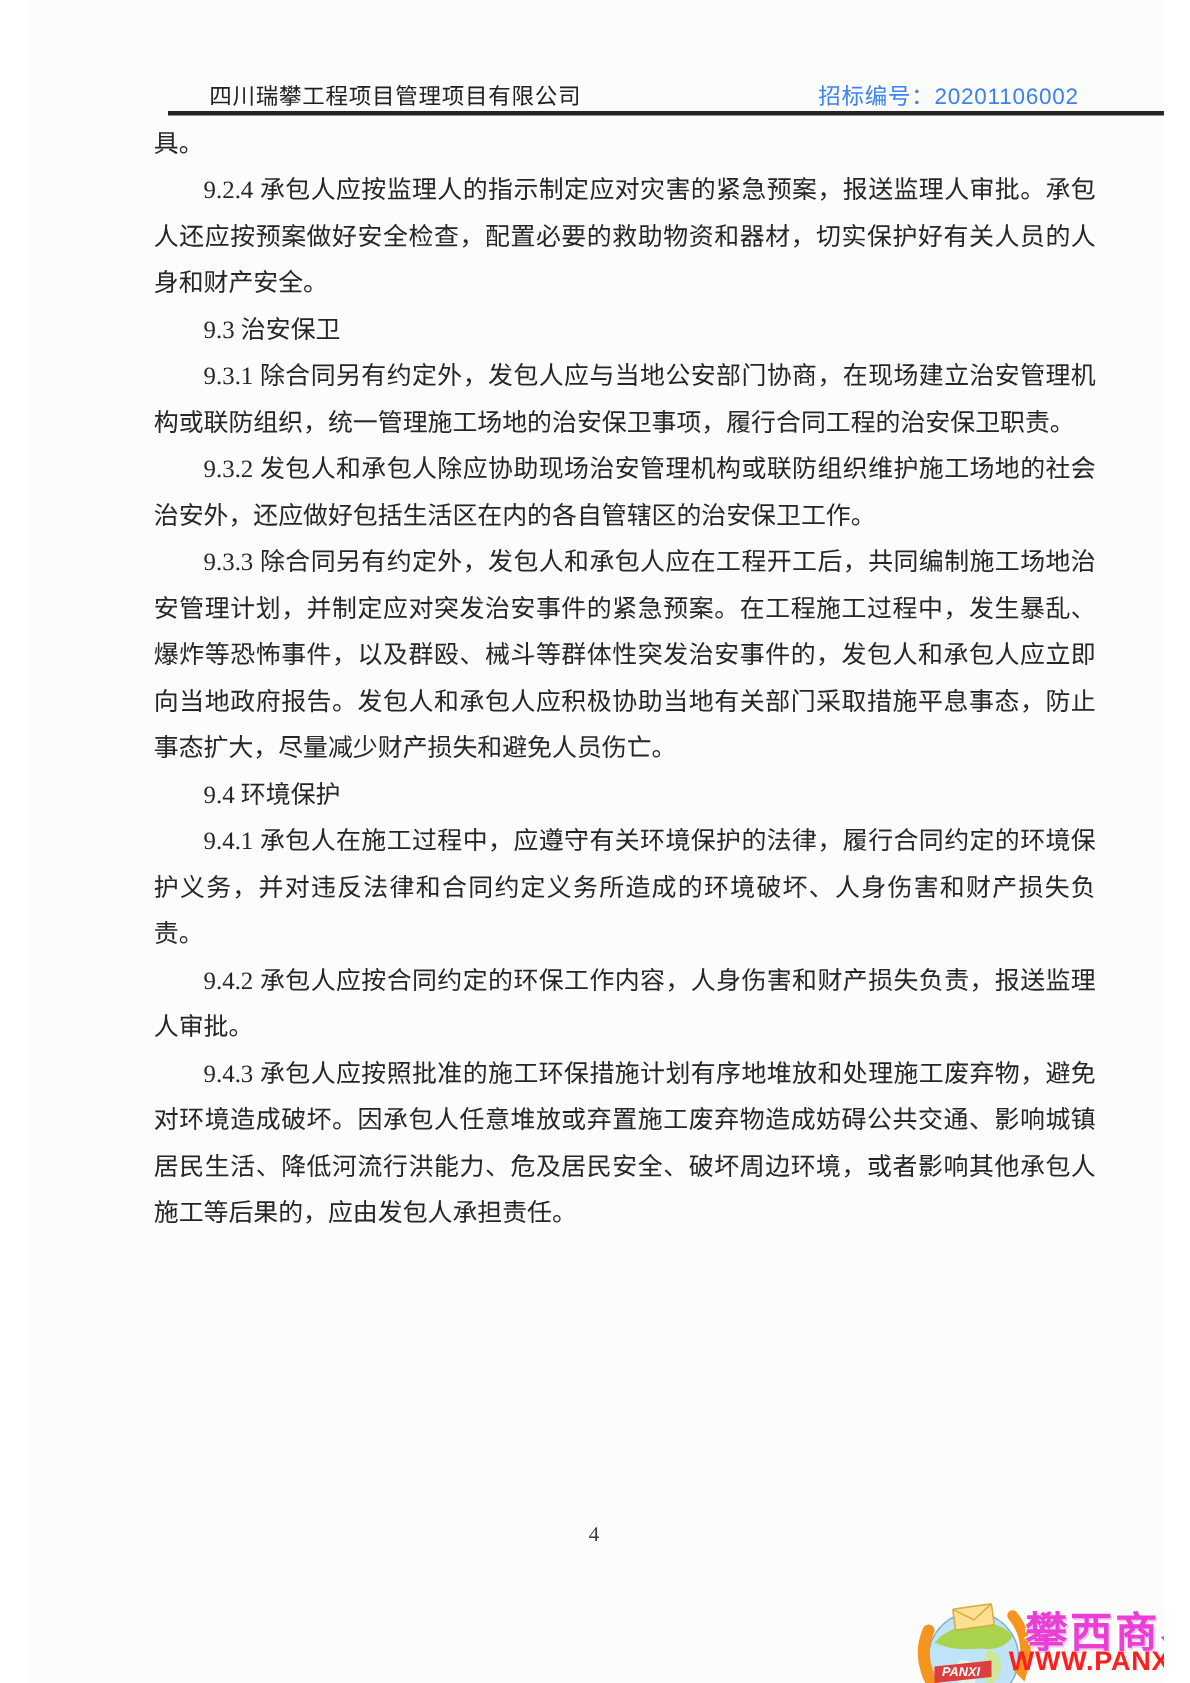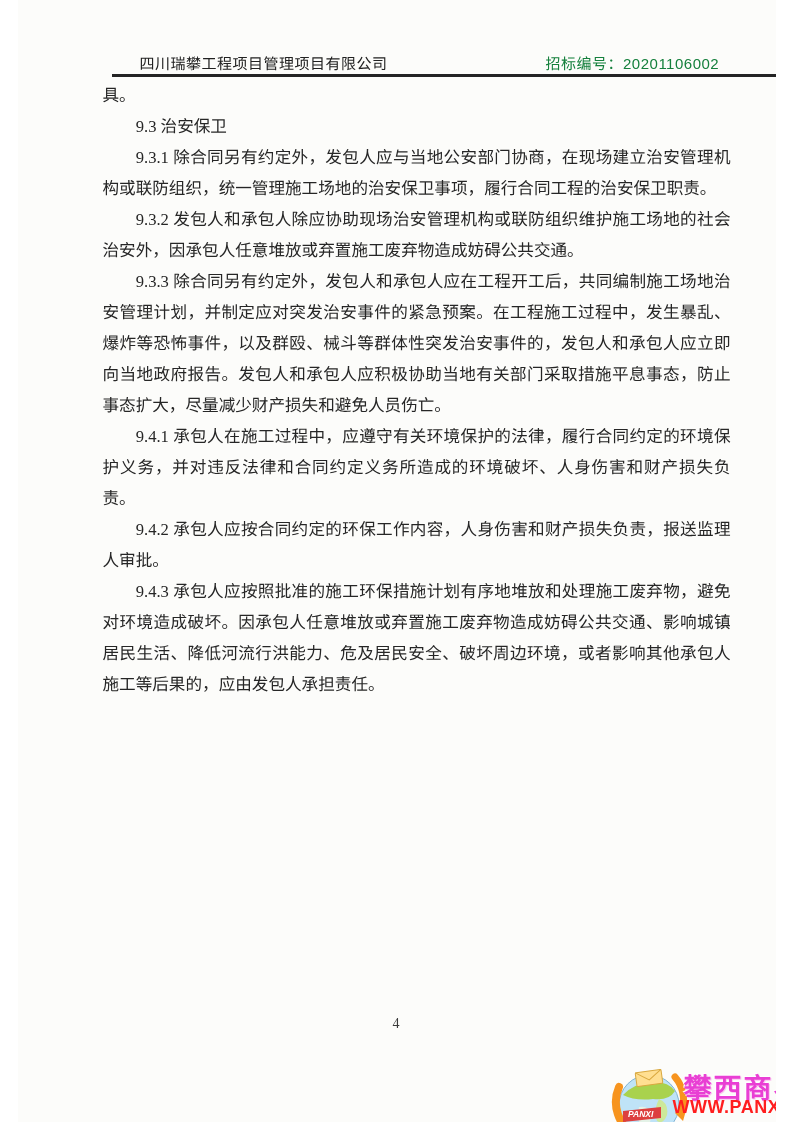--- a/index.html
+++ b/index.html
@@ -24,21 +24,21 @@
     letter-spacing: 0.5px;
     color: #212121;
     font-family: "Liberation Sans", "DejaVu Sans", sans-serif;
   }
   .header-tender {
     position: absolute;
     left: 528px;
     top: 52px;
     font-size: 15px;
     letter-spacing: 0.5px;
-    color: #15803d;
+    color: #3b82f6;
     font-family: "Liberation Sans", "DejaVu Sans", sans-serif;
   }
   .header-rule {
     position: absolute;
     left: 94px;
     right: 0;
     top: 74px;
     height: 3px;
     background: #242424;
   }
@@ -108,24 +108,26 @@
 <body>
 
 <div class="page">
 
   <div class="header-company">四川瑞攀工程项目管理项目有限公司</div>
   <div class="header-tender"><span>招标编号：</span><span>20201106002</span></div>
   <div class="header-rule"></div>
 
   <main class="doc-body">
     <p class="no-indent">具。</p>
+    <p>9.2.4 承包人应按监理人的指示制定应对灾害的紧急预案，报送监理人审批。承包人还应按预案做好安全检查，配置必要的救助物资和器材，切实保护好有关人员的人身和财产安全。</p>
     <p>9.3 治安保卫</p>
     <p>9.3.1 除合同另有约定外，发包人应与当地公安部门协商，在现场建立治安管理机构或联防组织，统一管理施工场地的治安保卫事项，履行合同工程的治安保卫职责。</p>
-    <p>9.3.2 发包人和承包人除应协助现场治安管理机构或联防组织维护施工场地的社会治安外，因承包人任意堆放或弃置施工废弃物造成妨碍公共交通。</p>
+    <p>9.3.2 发包人和承包人除应协助现场治安管理机构或联防组织维护施工场地的社会治安外，还应做好包括生活区在内的各自管辖区的治安保卫工作。</p>
     <p>9.3.3 除合同另有约定外，发包人和承包人应在工程开工后，共同编制施工场地治安管理计划，并制定应对突发治安事件的紧急预案。在工程施工过程中，发生暴乱、爆炸等恐怖事件，以及群殴、械斗等群体性突发治安事件的，发包人和承包人应立即向当地政府报告。发包人和承包人应积极协助当地有关部门采取措施平息事态，防止事态扩大，尽量减少财产损失和避免人员伤亡。</p>
+    <p>9.4 环境保护</p>
     <p>9.4.1 承包人在施工过程中，应遵守有关环境保护的法律，履行合同约定的环境保护义务，并对违反法律和合同约定义务所造成的环境破坏、人身伤害和财产损失负责。</p>
     <p>9.4.2 承包人应按合同约定的环保工作内容，人身伤害和财产损失负责，报送监理人审批。</p>
     <p>9.4.3 承包人应按照批准的施工环保措施计划有序地堆放和处理施工废弃物，避免对环境造成破坏。因承包人任意堆放或弃置施工废弃物造成妨碍公共交通、影响城镇居民生活、降低河流行洪能力、危及居民安全、破坏周边环境，或者影响其他承包人施工等后果的，应由发包人承担责任。</p>
   </main>
 
   <div class="page-number">4</div>
 
   <svg class="wm-globe" viewBox="0 0 80 80" xmlns="http://www.w3.org/2000/svg">
 
     <circle cx="40" cy="42" r="30" fill="#bfe3f7" stroke="#7fb3d5" stroke-width="1"></circle>

